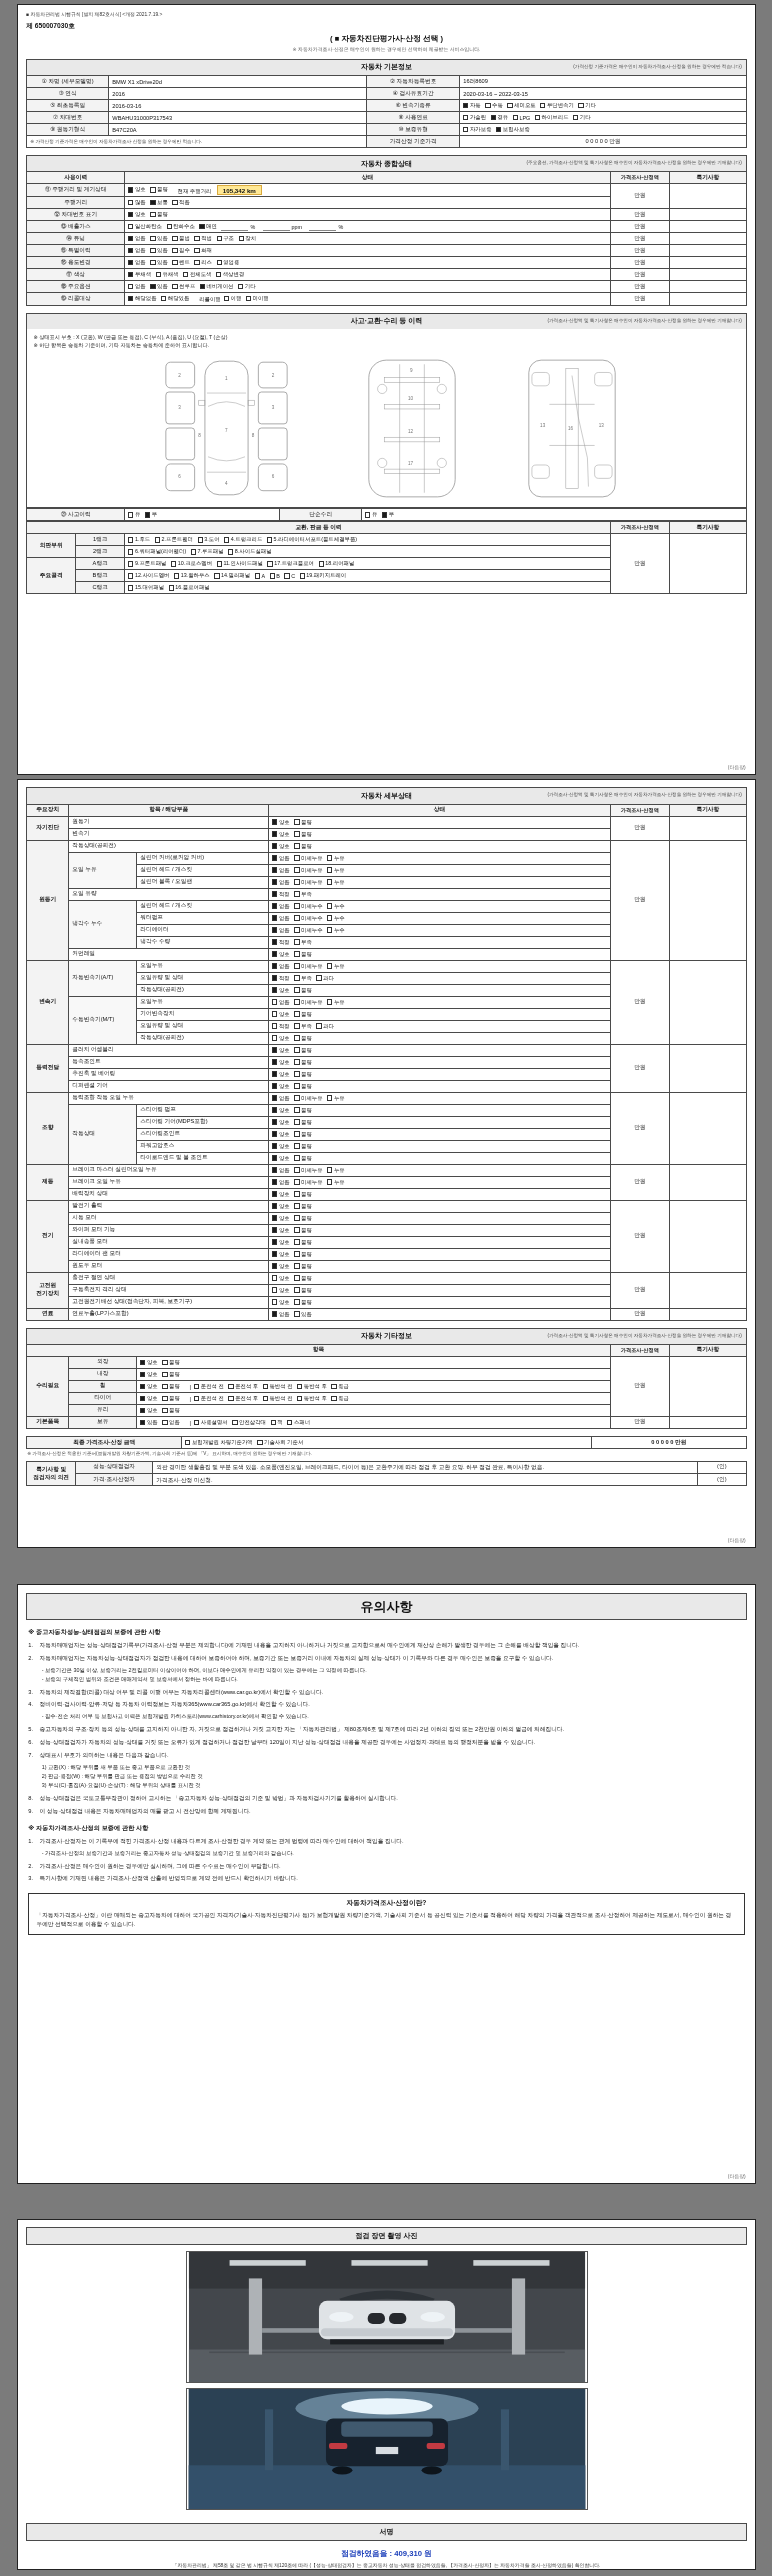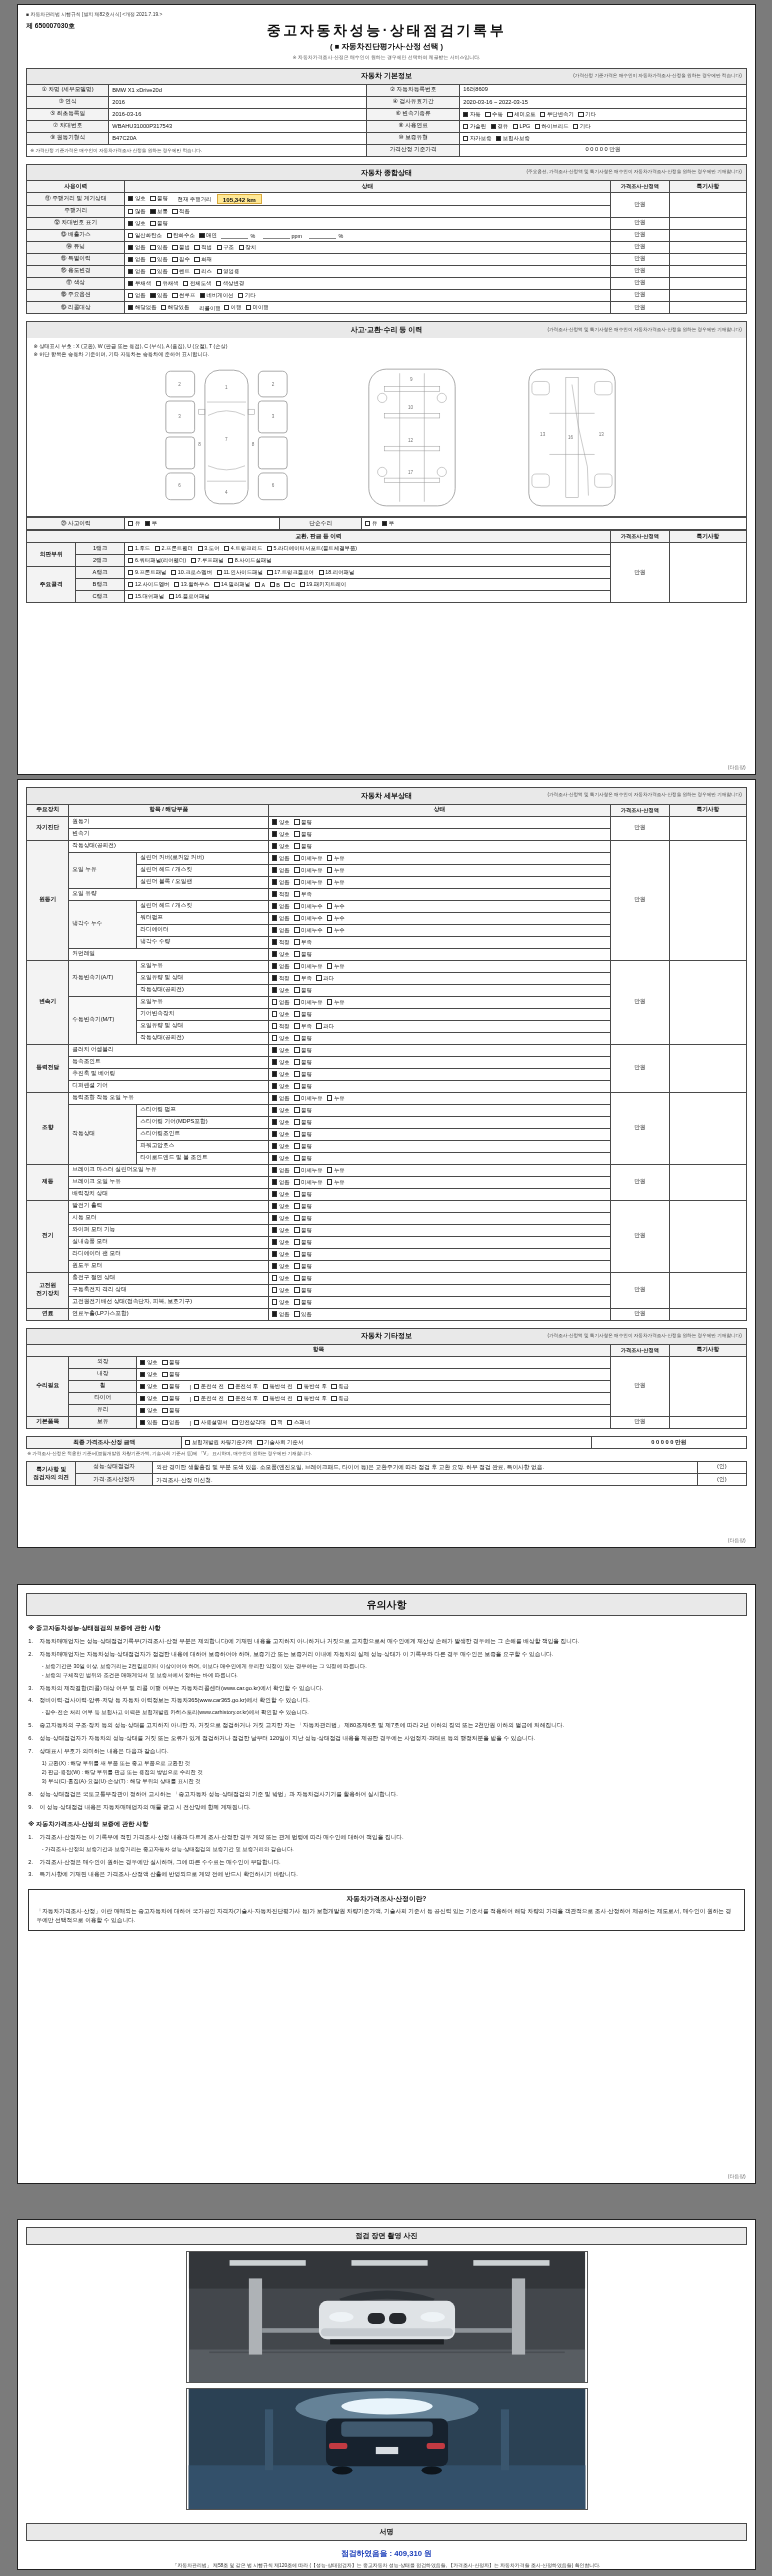--- a/index.html
+++ b/index.html
@@ -35,41 +35,40 @@
 .diagbox{border:0.5px solid #4a4a4a;border-top:0;padding:4.1px 6.2px 2.1px;}
 .legend{font-size:5.2px;color:#222;margin:1px 0;}
 .diagrams{display:flex;justify-content:center;align-items:flex-start;gap:36px;padding:5.2px 0 3.1px;}
 .ln{stroke:#8a8a8a;fill:none;stroke-width:1.4;}
 .lnthin{stroke:#9a9a9a;fill:none;stroke-width:1;}
 .dgnum{font-size:9px;fill:#777;}
 .basisnote{font-size:4.6px;color:#444;margin:1.5px 1px 0;}
 .vert{font-size:5.2px;line-height:1.3;}
 .rtext{font-size:5.2px;line-height:1.45;text-align:left;}
 .nextp{position:absolute;right:9.3px;bottom:4.1px;font-size:4.9px;color:#666;}
-.ntitleband{border:0.5px solid #4a4a4a;background:#e9e9e9;text-align:center;font-weight:bold;font-size:10px;padding:3.1px 0;margin-top:2.1px;}
+.ntitleband{border:0.5px solid #4a4a4a;background:#e9e9e9;text-align:center;font-weight:bold;font-size:13px;padding:3.1px 0;margin-top:2.1px;}
 .nsec{font-size:6.2px;font-weight:bold;margin:8.2px 2.1px 3.1px;}
 .nitem{font-size:5.7px;line-height:1.55;margin:4.1px 2.1px;display:flex;}
 .nitem .no{width:11.3px;flex:0 0 auto;}
 .nitem .ntx{flex:1;}
 .nsub{font-size:5.4px;line-height:1.45;margin:1px 4.1px 1px 15.5px;color:#222;}
 .nbox{border:0.8px solid #333;margin:9.3px 2.1px 0;padding:5.2px 7.2px;}
 .nboxtitle{text-align:center;font-weight:bold;font-size:6.7px;margin-bottom:3.1px;}
 .nboxbody{font-size:5.7px;line-height:1.55;}
 .photowrap{display:flex;flex-direction:column;align-items:center;gap:5.2px;padding:6.2px 0;}
 .photo{border:0.5px solid #555;display:block;}
 .fee{text-align:center;color:#1c3fba;font-size:7.7px;font-weight:bold;margin-top:8.2px;}
 .signline{text-align:center;font-size:4.9px;color:#333;margin-top:3.6px;}
 </style>
 </head>
 <body>
 
 <div class="card" id="card1">
   <div class="formref">■ 자동차관리법 시행규칙 [별지 제82호서식] &lt;개정 2021.7.19.&gt;</div>
   <div class="docno">제 650007030호</div>
-  <div class="title">중고자동차성능·상태점검기록부</div>
   <div class="subtitle">( ■ 자동차진단평가사·산정 선택 )</div>
   <div class="titlenote">※ 자동차가격조사·산정은 매수인이 원하는 경우에만 선택하여 제공받는 서비스입니다.</div>
 
   <div class="band">
     <span>자동차 기본정보</span>
     <span class="bandnote">(가격산정 기준가격은 매수인이 자동차가격조사·산정을 원하는 경우에만 적습니다)</span>
   </div>
   <table class="frm">
     <colgroup>
         <col style="width:82px">

